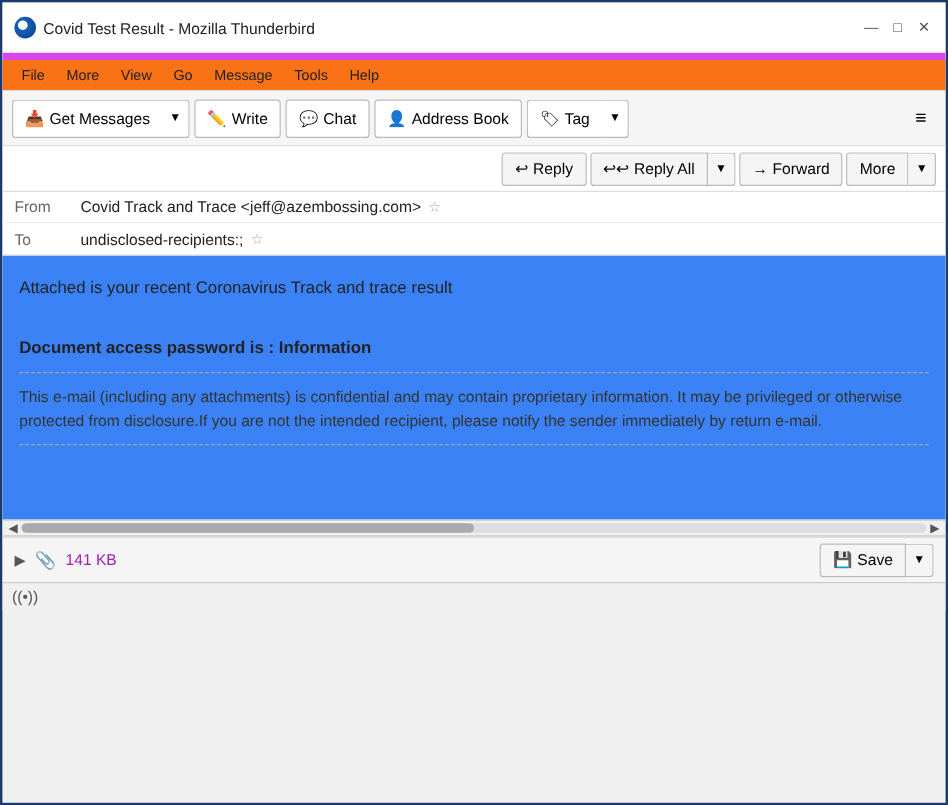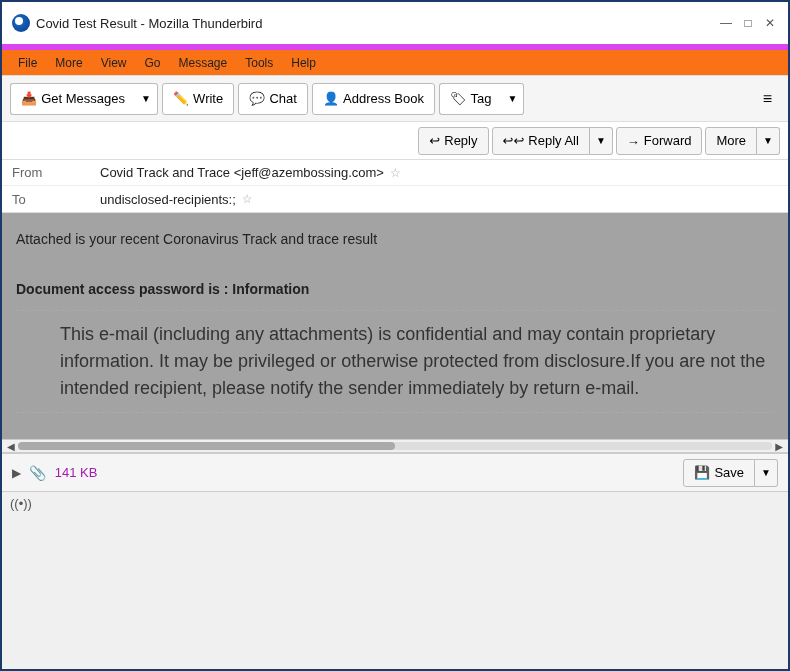--- a/index.html
+++ b/index.html
@@ -124,39 +124,39 @@
     .header-row {
       display: flex;
       align-items: center;
       padding: 4px 10px;
       border-bottom: 1px solid #eee;
       font-size: 13px;
       min-height: 26px;
     }
     .header-row:last-child { border-bottom: none; }
     .header-label { color: #666; min-width: 55px; font-size: 13px; }
-    .header-value { color: #222; font-size: 13px; margin-left: 33px; }
+    .header-value { color: #222; font-size: 13px; }
     .header-subject { font-weight: bold; color: #111; font-size: 14px; }
     .header-time { margin-left: auto; color: #444; font-size: 13px; }
     .star-icon { margin-left: 6px; color: #aaa; font-size: 12px; cursor: pointer; }
 
     
     .email-body {
-      background: #a3a3a3;
+      background: #3b82f6;
       flex: 1;
       padding: 16px 14px;
       font-size: 14px;
       color: #222;
       line-height: 1.5;
       overflow-y: auto;
       min-height: 220px;
     }
     .email-body p { margin-bottom: 8px; }
     .dashed-line { border: none; border-top: 1px dashed #aaa; margin: 10px 0; }
-    .confidential-text { font-size: 18px; color: #333; line-height: 1.5; margin-left: 44px; }
+    .confidential-text { font-size: 13px; color: #333; line-height: 1.5; }
 
     
     .content-area {
       position: relative;
       overflow: hidden;
     }
 
     
     .scrollbar-area {
       background: #f0f0f0;

